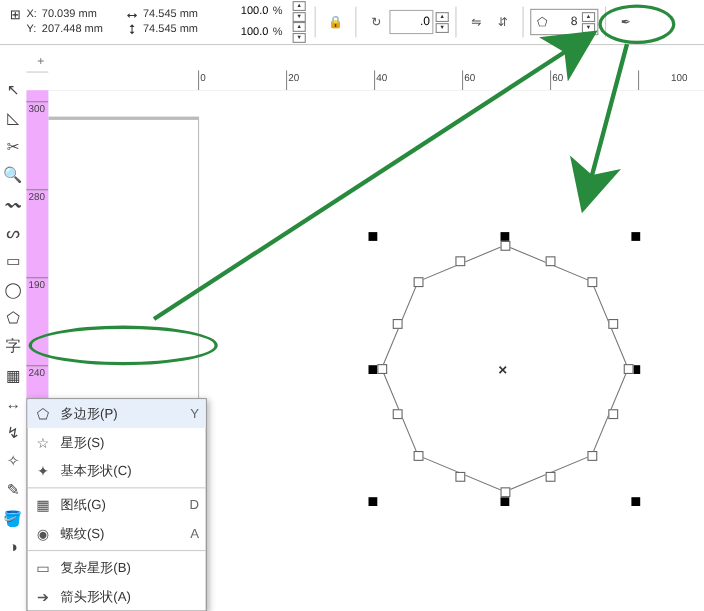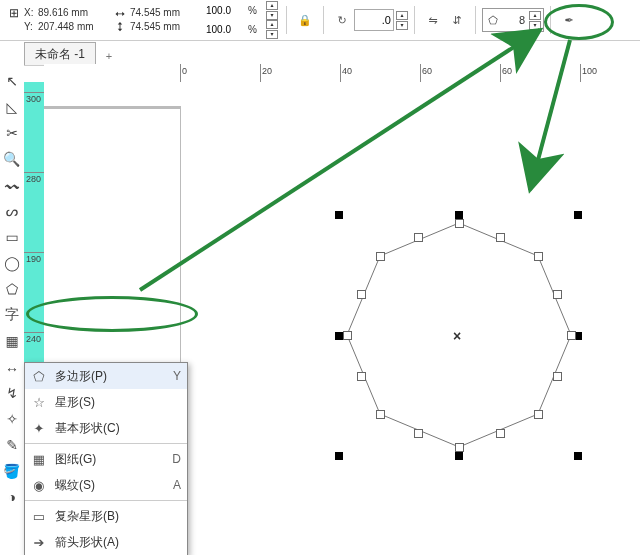--- a/index.html
+++ b/index.html
@@ -2,42 +2,42 @@
 <html><head>
 <meta charset="utf-8">
 <style>
   html,body{margin:0;padding:0;width:640px;height:555px;overflow:hidden;font-family:sans-serif;font-size:11px;color:#333;background:#fff}
   .top{height:40px;border-bottom:1px solid #ccc;display:flex;align-items:center;padding:0 4px}
   .coord-block{display:flex;flex-direction:column;justify-content:center;height:100%;padding:0 2px;font-size:10px;line-height:14px}
   .coord-row{display:flex;gap:2px;align-items:center}
   .coord-lab{width:12px}
   .coord-val{width:70px}
   .icon-cell{width:16px;text-align:center;font-size:12px}
-  .num-input{width:38px;height:16px;border:none;font:inherit;background:transparent}
+  .num-input{width:38px;height:16px;border:none;text-align:right;font:inherit;background:transparent}
   .pct{width:14px}
   .spin{display:flex;flex-direction:column;justify-content:center;gap:1px;margin-left:2px}
   .spin div{width:10px;height:7px;border:1px solid #888;font-size:6px;line-height:6px;text-align:center}
   .vsep{width:1px;height:28px;background:#ccc;margin:0 6px}
   .top-btn{width:24px;height:24px;display:flex;align-items:center;justify-content:center;color:#555}
   .rot-input{width:34px;height:18px;border:1px solid #aaa;text-align:right;font:inherit}
   .sides-box{display:flex;align-items:center;border:1px solid #999;height:22px;padding:0 2px}
   .sides-ico{width:16px;text-align:center}
   .sides-val{width:24px;text-align:right;padding-right:2px}
 
   .tabs{height:24px;border-bottom:1px solid #ccc;display:flex;align-items:flex-end;padding-left:24px}
   .tab{height:22px;border:1px solid #aaa;border-bottom:none;padding:0 10px;display:flex;align-items:center;background:#f4f4f4;font-size:12px}
   .tab-add{width:18px;height:18px;margin-left:4px;display:flex;align-items:center;justify-content:center;color:#777}
 
   .workspace{position:absolute;top:64px;left:0;right:0;bottom:0}
   .toolcol{position:absolute;top:0;left:0;width:24px;bottom:0;background:#fff;display:flex;flex-direction:column;align-items:center;padding-top:4px}
   .tool{width:20px;height:26px;display:flex;align-items:center;justify-content:center;font-size:14px;color:#444}
   .rulerH{position:absolute;top:0;left:44px;right:0;height:18px;border-bottom:1px solid #aaa;background:#fff}
   .rulerH .tick{position:absolute;top:0;width:1px;height:18px;background:#888}
   .rulerH span{position:absolute;top:2px;font-size:9px;color:#444}
-  .rulerV{position:absolute;top:18px;left:24px;width:20px;bottom:0;border-right:2px solid #c4b5fd;background:#5eead4}
+  .rulerV{position:absolute;top:18px;left:24px;width:20px;bottom:0;border-right:2px solid #c4b5fd;background:#f0abfc}
   .rulerV .tick{position:absolute;left:0;height:1px;width:20px;background:#888}
   .rulerV span{position:absolute;left:2px;font-size:9px;color:#444}
   .canvas{position:absolute;top:18px;left:44px;right:0;bottom:0;background:#fff}
   .page-edge{position:absolute;top:24px;left:136px;width:1px;height:470px;background:#bbb}
   .page-shadow{position:absolute;top:24px;left:0;width:136px;height:3px;background:#bbb}
 
   .flyout{position:absolute;left:24px;top:298px;width:162px;background:#fff;border:1px solid #888;box-shadow:2px 2px 6px rgba(0,0,0,.3);z-index:4}
   .flyout-row{height:26px;display:flex;align-items:center;padding:0 6px;gap:8px;font-size:12px}
   .flyout-row .fi{width:16px;text-align:center;font-size:13px;color:#555}
   .flyout-row .fk{margin-left:auto;color:#666;width:16px;text-align:right}
@@ -55,21 +55,21 @@
   .arrow-line{position:absolute;z-index:5}
 </style>
 </head>
 <body>
 
 <div class="top">
   <div class="coord-block">
     <div class="coord-row">
       <span class="icon-cell">⊞</span>
       <span class="coord-lab">X:</span>
-      <span class="coord-val">89.616 mm</span>
+      <span class="coord-val">70.039 mm</span>
     </div>
     <div class="coord-row">
       <span class="icon-cell"></span>
       <span class="coord-lab">Y:</span>
       <span class="coord-val">207.448 mm</span>
     </div>
   </div>
 
   <div class="coord-block">
     <div class="coord-row">
@@ -121,23 +121,20 @@
     <div class="spin">
         <div>▴</div>
         <div>▾</div>
       </div>
   </div>
   <div class="vsep"></div>
   <div class="top-btn">✒</div>
 </div>
 
 <div class="tabs">
-  <div class="tab">
-      <span>未命名 -1</span>
-    </div>
   <div class="tab-add">+</div>
 </div>
 
 <div class="workspace">
 
   <div class="toolcol">
     <div class="tool">↖</div>
     <div class="tool">◺</div>
     <div class="tool">✂</div>
     <div class="tool">🔍</div>
@@ -161,21 +158,21 @@
       <span style="left: 138px;">0</span>
       <div class="tick" style="left: 216px;"></div>
       <span style="left: 218px;">20</span>
       <div class="tick" style="left: 296px;"></div>
       <span style="left: 298px;">40</span>
       <div class="tick" style="left: 376px;"></div>
       <span style="left: 378px;">60</span>
       <div class="tick" style="left: 456px;"></div>
       <span style="left: 458px;">60</span>
       <div class="tick" style="left: 536px;"></div>
-      <span style="left: 538px;">100</span>
+      <span style="left: 538px; padding-left: 28px;">100</span>
     </div>
   <div class="rulerV" id="rulerV">
       <div class="tick" style="top: 10px;"></div>
       <span style="top: 12px;">300</span>
       <div class="tick" style="top: 90px;"></div>
       <span style="top: 92px;">280</span>
       <div class="tick" style="top: 170px;"></div>
       <span style="top: 172px;">190</span>
       <div class="tick" style="top: 250px;"></div>
       <span style="top: 252px;">240</span>

